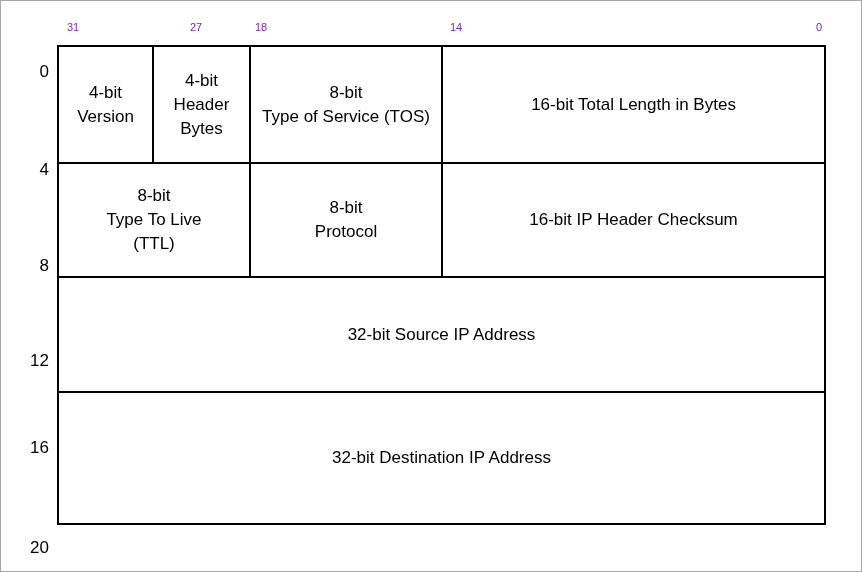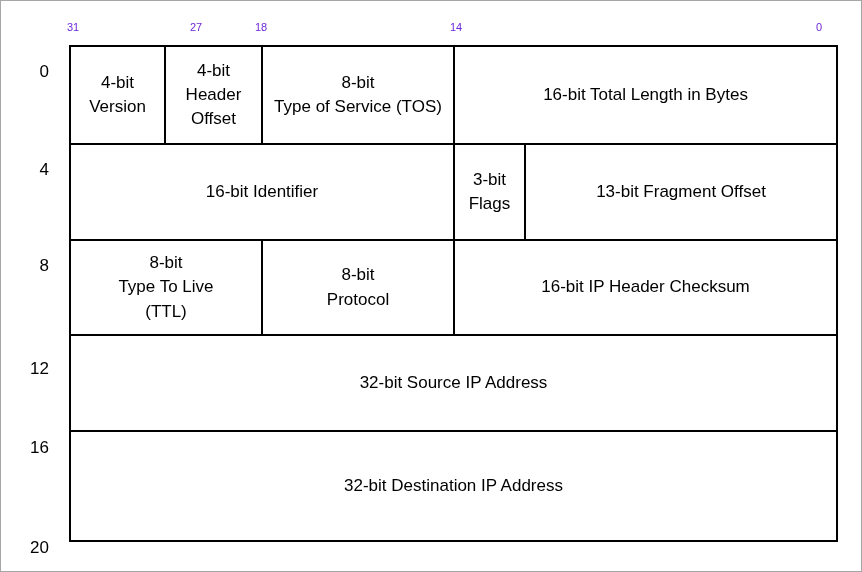--- a/index.html
+++ b/index.html
@@ -56,21 +56,21 @@
     font-size: 17px;
     line-height: 20px;
     text-align: right;
     color: #000;
     white-space: nowrap;
   }
 
   
   .packet-table {
     position: absolute;
-    left: 68px;
+    left: 56px;
     top: 44px;
     width: 767px;
     height: 480px;
     border-collapse: collapse;
     table-layout: fixed;
     border-radius: 29px;
   }
   .packet-table td {
     border: 2px solid #000000;
     text-align: center;
@@ -94,21 +94,21 @@
     <span class="bit-label" style="left:157px;margin-left:32px;">27</span>
     <span class="bit-label" style="left:254px;">18</span>
     <span class="bit-label" style="left:449px;">14</span>
     <span class="bit-label" style="left:815px;">0</span>
   </div>
 
   <div class="offset-ruler">
     <span class="offset-label" style="top:61px;">0</span>
     <span class="offset-label" style="top:159px;">4</span>
     <span class="offset-label" style="top:255px;">8</span>
-    <span class="offset-label" style="top:350px;margin-top:8px;">12</span>
+    <span class="offset-label" style="top:350px;">12</span>
     <span class="offset-label" style="top:437px;">16</span>
     <span class="offset-label" style="top:537px;">20</span>
   </div>
 
   <table class="packet-table">
     <colgroup>
       <col style="width:95px;">
       <col style="width:97px;">
       <col style="width:192px;">
       <col style="width:71px;">
@@ -117,43 +117,31 @@
     <tbody>
 
       <tr style="height:98px;">
         <td>
           <span class="cell-line">4-bit</span>
           <span class="cell-line">Version</span>
         </td>
         <td>
           <span class="cell-line">4-bit</span>
           <span class="cell-line">Header</span>
-          <span class="cell-line">Offset</span>
+          <span class="cell-line">Bytes</span>
         </td>
         <td>
           <span class="cell-line">8-bit</span>
           <span class="cell-line">Type of Service (TOS)</span>
         </td>
         <td colspan="2">
           <span class="cell-line">16-bit Total Length in Bytes</span>
         </td>
       </tr>
 
-      <tr style="height:96px;">
-        <td colspan="3">
-          <span class="cell-line">16-bit Identifier</span>
-        </td>
-        <td>
-          <span class="cell-line">3-bit</span>
-          <span class="cell-line">Flags</span>
-        </td>
-        <td>
-          <span class="cell-line">13-bit Fragment Offset</span>
-        </td>
-      </tr>
 
       <tr style="height:95px;">
         <td colspan="2">
           <span class="cell-line">8-bit</span>
           <span class="cell-line">Type To Live</span>
           <span class="cell-line">(TTL)</span>
         </td>
         <td>
           <span class="cell-line">8-bit</span>
           <span class="cell-line">Protocol</span>

